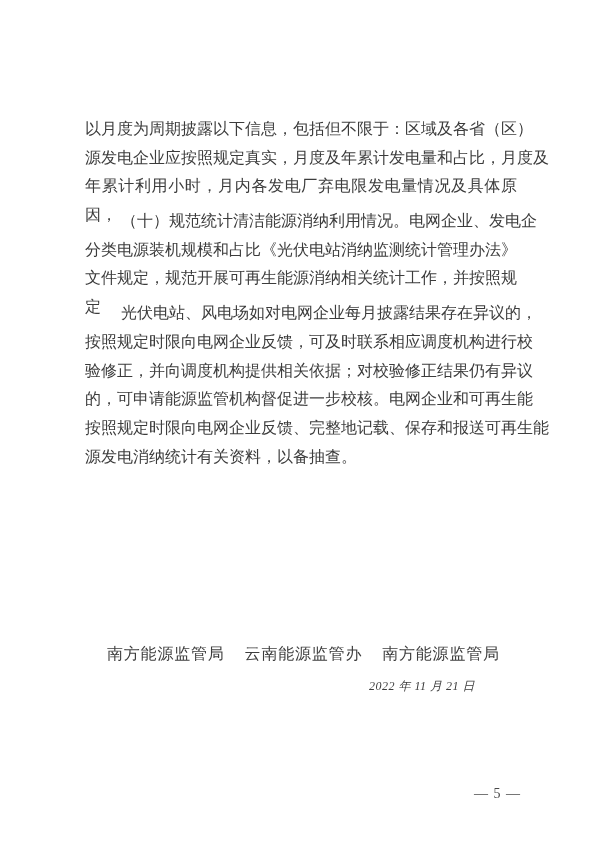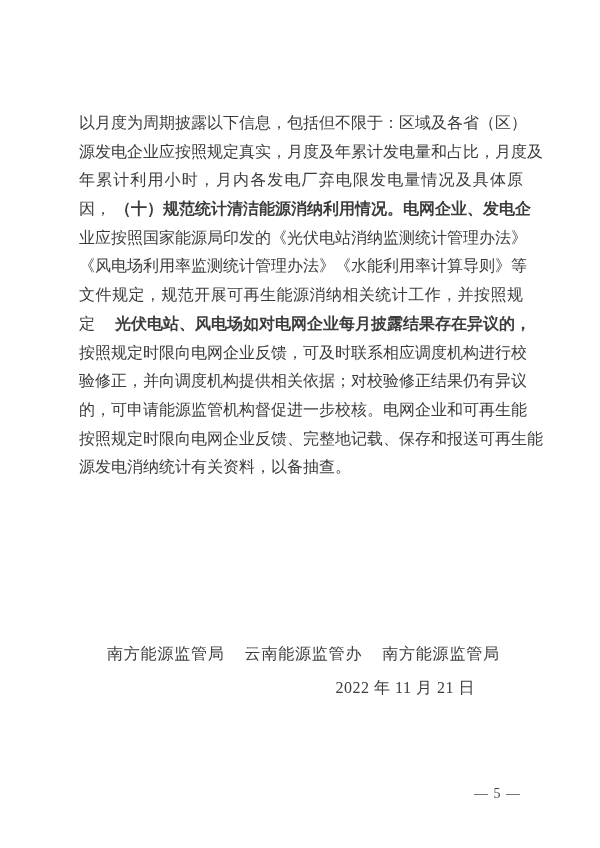--- a/index.html
+++ b/index.html
@@ -19,56 +19,56 @@
   }
   .body-text {
     position: absolute;
     top: 109px;
     left: 79px;
     width: 444px;
     font-size: 16px;
     line-height: 28.7px;
   }
   .para {
-    margin: 0;
+    margin: 6px;
     padding: 0;
   }
   .line {
     height: 28.7px;
     text-align: justify;
     text-align-last: justify;
     letter-spacing: 0;
     white-space: nowrap;
   }
   .para .line:last-child {
     text-align-last: left;
     white-space: normal;
   }
   .para.indent .line:first-child {
     text-indent: 36px;
-    font-weight: bold;
   }
   .sig-row {
     position: absolute;
     top: 644px;
     left: 107px;
     display: flex;
     gap: 20px;
     font-size: 16px;
     letter-spacing: 0.8px;
     white-space: nowrap;
     text-align: right;
   }
   .date-line {
     position: absolute;
     top: 678px;
     right: 125px;
-    font-size: 16px;
+    font-size: 12px;
     letter-spacing: 0.5px;
     white-space: nowrap;
+    font-style: italic;
   }
   .page-num {
     position: absolute;
     top: 786px;
     left: 474px;
     font-size: 14px;
     letter-spacing: 1px;
     color: #474747;
     white-space: nowrap;
   }
@@ -81,22 +81,21 @@
   <div class="body-text">
 
     <div class="para">
       <div class="line">以月度为周期披露以下信息，包括但不限于：区域及各省（区）</div>
       <div class="line">源发电企业应按照规定真实，月度及年累计发电量和占比，月度及</div>
       <div class="line">年累计利用小时，月内各发电厂弃电限发电量情况及具体原因，</div>
     </div>
 
     <div class="para indent">
       <div class="line">（十）规范统计清洁能源消纳利用情况。电网企业、发电企</div>
-      <div class="line">业应按照国家能源局印发的《光伏电站消纳监测统计管理办法》</div>
-      <div class="line">《风电场利用率监测统计管理办法》《水能利用率计算导则》等</div>
+      <div class="line">分类电源装机规模和占比《光伏电站消纳监测统计管理办法》</div>
       <div class="line">文件规定，规范开展可再生能源消纳相关统计工作，并按照规定</div>
     </div>
 
     <div class="para indent">
       <div class="line">光伏电站、风电场如对电网企业每月披露结果存在异议的，</div>
       <div class="line">按照规定时限向电网企业反馈，可及时联系相应调度机构进行校</div>
       <div class="line">验修正，并向调度机构提供相关依据；对校验修正结果仍有异议</div>
       <div class="line">的，可申请能源监管机构督促进一步校核。电网企业和可再生能</div>
       <div class="line">按照规定时限向电网企业反馈、完整地记载、保存和报送可再生能</div>
       <div class="line">源发电消纳统计有关资料，以备抽查。</div>

